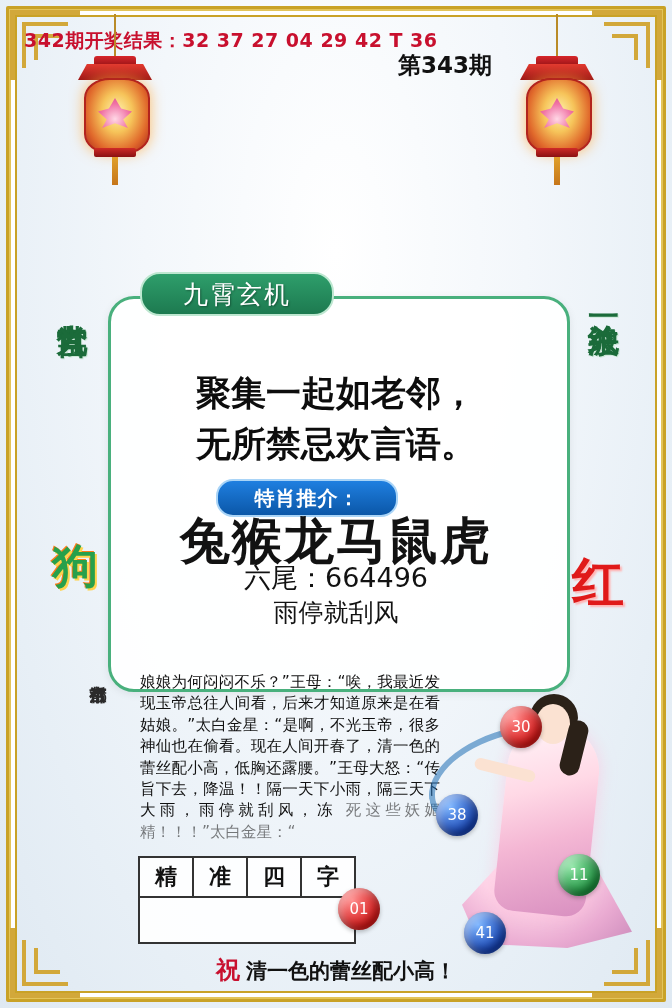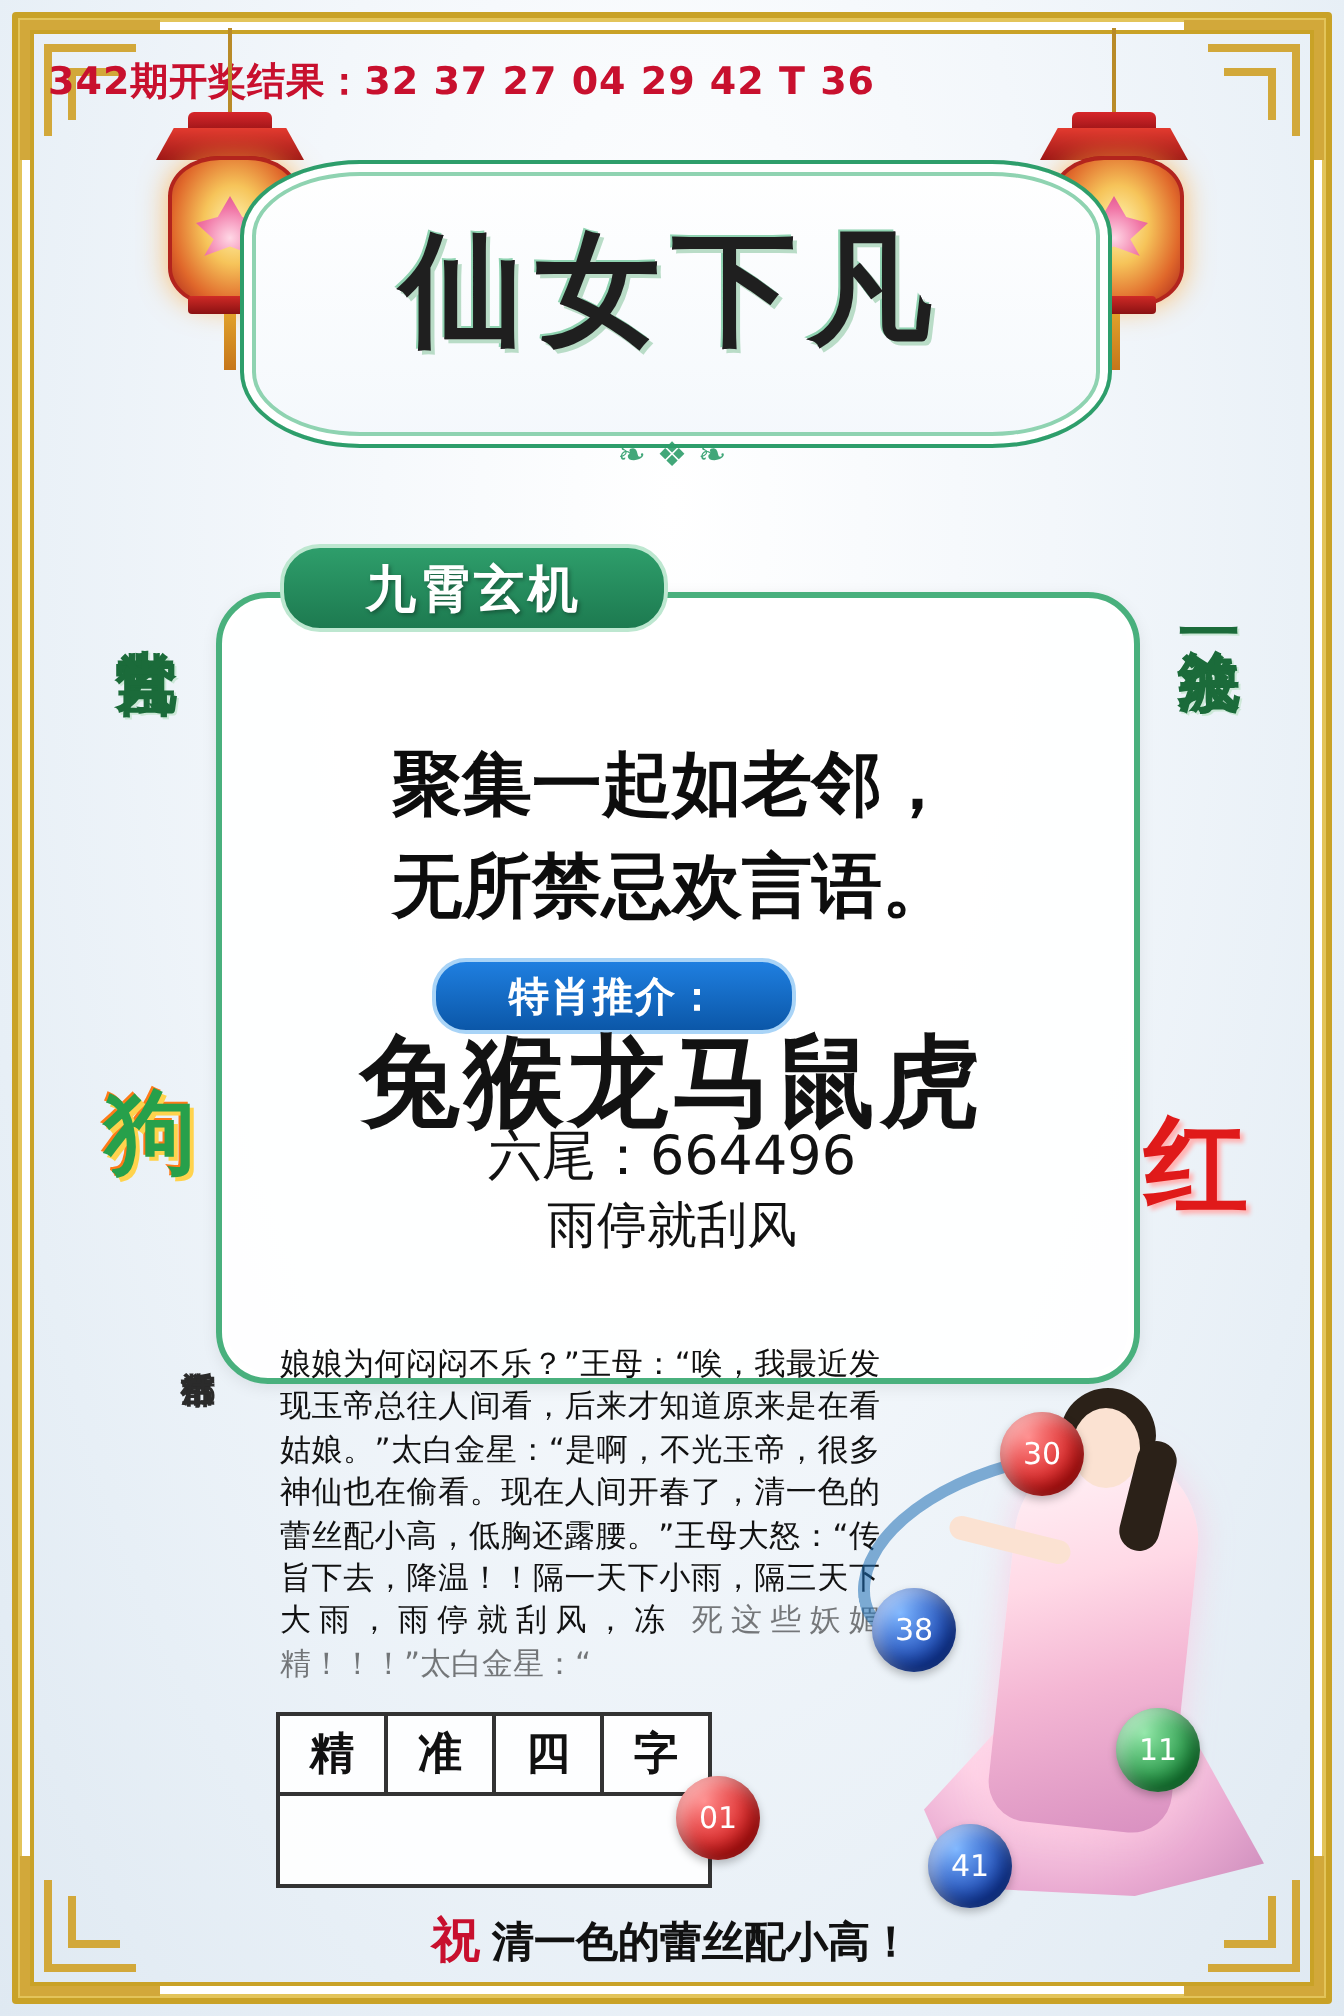--- a/index.html
+++ b/index.html
@@ -141,21 +141,21 @@
     position:absolute;left:108px;top:296px;width:456px;height:390px;
     background:rgba(255,255,255,.92);
     border:3px solid #49b07d;border-radius:26px;
     box-shadow:0 0 0 3px #ffffff inset, 0 2px 8px rgba(0,0,0,.08);
   }
   .ribbon{
     position:absolute;left:140px;top:272px;width:190px;height:40px;
     background:linear-gradient(#2e9e6b,#1d7a50);
     border-radius:20px;border:2px solid #bde7d0;
     display:flex;align-items:center;justify-content:center;
-    color:#ffffff;font-size:25px;font-weight:bold;letter-spacing:2px;
+    color:#ffffff;font-size:25px;font-weight:normal;letter-spacing:2px;
     text-shadow:1px 1px 2px rgba(0,0,0,.35);
   }
   .verse{
     position:absolute;left:124px;top:336px;width:424px;
     text-align:center;font-size:35px;font-weight:bold;color:#0d0d0d;
     line-height:1.45;
     margin-top:32px;
   }
   .subribbon{
     position:absolute;left:216px;top:438px;width:178px;height:34px;
@@ -291,45 +291,41 @@
   <div class="corner br">
     <i class="bar b1"></i>
       <i class="bar b2"></i>
       <i class="bar b3"></i>
       <i class="bar b4"></i>
       <i class="bar b5"></i>
       <i class="bar b6"></i>
   </div>
 
   <div class="result-line">342期开奖结果：32 37 27 04 29 42 T 36</div>
+  <div class="issue-no">第343期</div>
 
   <div class="lantern left">
     <div class="string"></div>
       <div class="cap"></div>
       <div class="roof"></div>
     <div class="body"></div>
       <div class="lotus"></div>
       <div class="base"></div>
       <div class="tassel"></div>
   </div>
   <div class="lantern right">
     <div class="string"></div>
       <div class="cap"></div>
       <div class="roof"></div>
     <div class="body"></div>
       <div class="lotus"></div>
       <div class="base"></div>
       <div class="tassel"></div>
   </div>
 
-  <div class="title-wrap">
-    <div class="scroll"></div>
-    <div class="main-title">仙女下凡</div>
-    <div class="title-orn">❧ ❖ ❧</div>
-  </div>
 
   <div class="vtext v-left">九宫禁肖</div>
   <div class="vtext v-right">绝杀一波</div>
   <div class="zodiac-left">狗</div>
   <div class="color-right">红</div>
   <div class="v-city">都市生活</div>
 
   <div class="panel"></div>
   <div class="ribbon">九霄玄机</div>
   <div class="verse">

